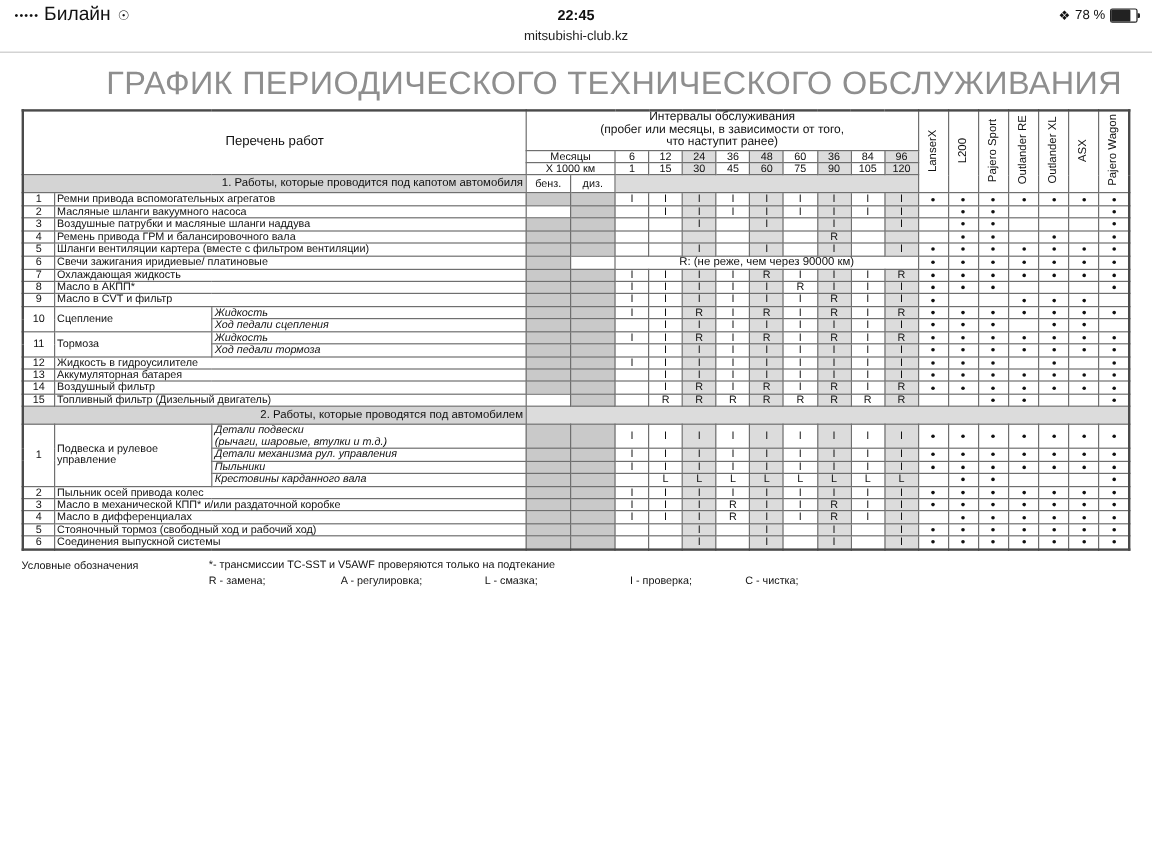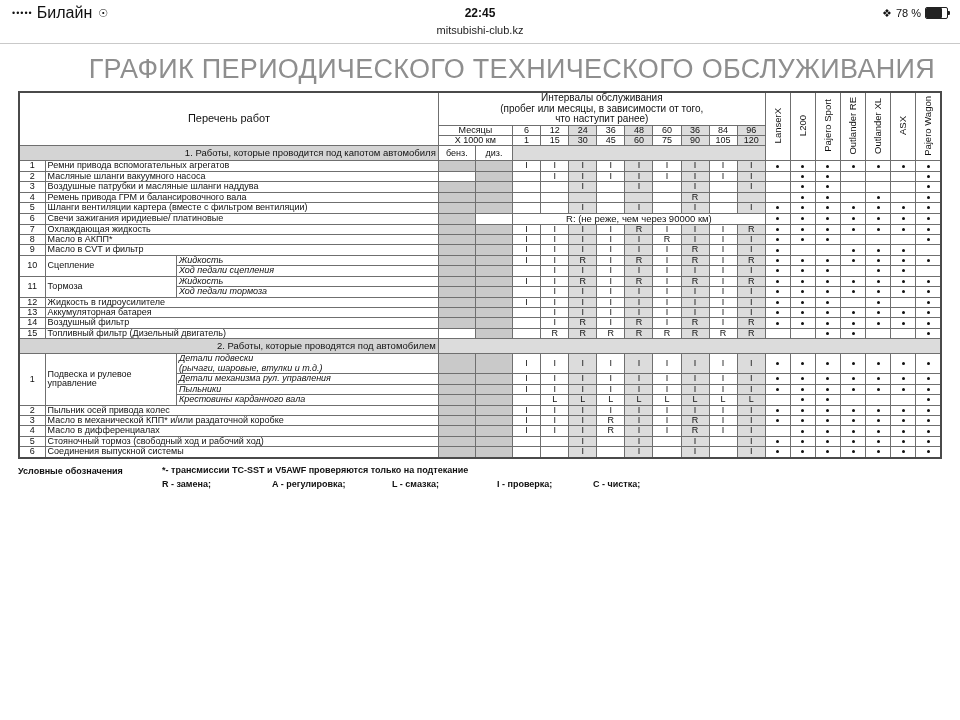--- a/index.html
+++ b/index.html
@@ -93,28 +93,28 @@
   .mark{text-align:center;font-weight:bold;font-size:9px;}
   .dot{text-align:center;}
   .dot span{
     display:inline-block;width:3px;height:3px;background:#111;border-radius:50%;
     vertical-align:middle;
   }
   .merged{text-align:center;font-weight:bold;font-size:9.5px;}
   
   #legend{
     margin:6px 18px 17px 18px;font-size:9px;color:#111;
-    display:flex;gap:4px;font-weight:bold;
+    display:flex;gap:16px;
   }
   #legend .lg-title{width:140px;flex:none;padding-top:1px;}
   #legend .lg-body{flex:1;}
   #legend .lg-note{margin-bottom:4px;}
   #legend .lg-keys{display:flex;gap:0;}
   #legend .lg-keys span{display:inline-block;}
-  .k1{width:110px;} .k2{width:120px;} .k3{width:105px;} .k4{width:96px;}
+  .k1{width:110px;} .k2{width:120px;} .k3{width:121px;} .k4{width:96px;}
 </style>
 </head>
 <body>
 
 <div id="statusbar">
   <div class="left">
     <span class="dots">•••••</span>
     <span class="carrier">Билайн</span>
     <span class="wifi">☉</span>
   </div>

